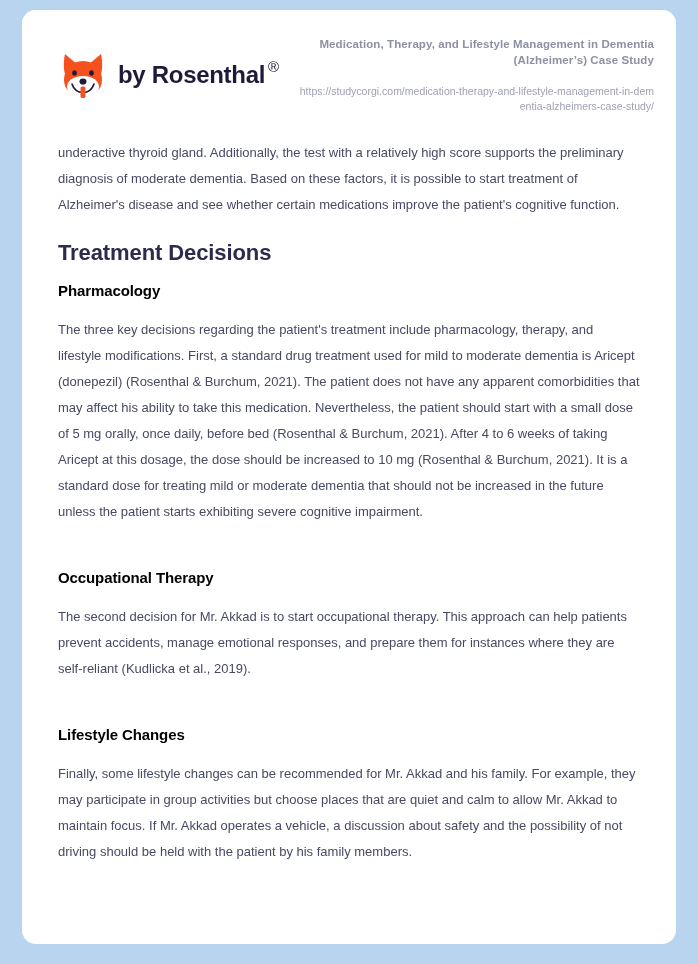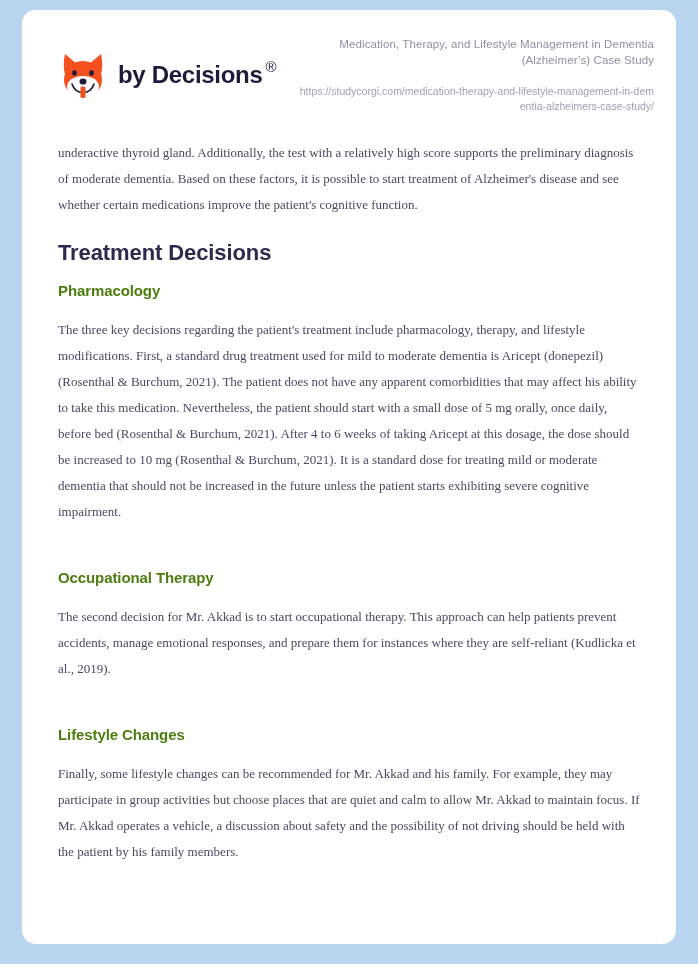--- a/index.html
+++ b/index.html
@@ -68,21 +68,21 @@
   }
 
   .header-meta {
     flex: 1 1 auto;
     text-align: right;
     padding-left: 18px;
   }
 
   .doc-title {
     font-size: 11.5px;
-    font-weight: normal;
+    font-weight: bold;
     color: #8e90a4;
     line-height: 1.4;
     letter-spacing: 0.1px;
   }
 
   .doc-url {
     margin-top: 16px;
     font-size: 10.5px;
     color: #9fa1b3;
     line-height: 1.45;
@@ -93,37 +93,36 @@
   .doc-body {
     padding: 0 36px;
   }
 
   .para {
     font-size: 13px;
     line-height: 2.0;
     color: #474a63;
     margin: 0 0 22px 0;
     text-align: left;
-    font-family: Liberation Serif, serif;
   }
 
   .para.tight { margin-bottom: 8px; }
 
   h2.section-heading {
     font-size: 22px;
     font-weight: bold;
     color: #2c2a4d;
     margin: 22px 0 16px 0;
     letter-spacing: -0.1px;
   }
 
   h3.sub-heading {
     font-size: 15px;
     font-weight: bold;
-    color: #4d7c0f;
+    color: #000000;
     margin: 0 0 18px 0;
     letter-spacing: -0.1px;
   }
 
   h3.sub-heading.spaced { margin-top: 44px; }
 </style>
 </head>
 <body>
 
 <div class="page-card">
@@ -146,21 +145,21 @@
         <ellipse cx="67" cy="46" rx="4.6" ry="5.6" fill="#1e1b3a"></ellipse>
 
         <ellipse cx="50" cy="63" rx="7" ry="6.2" fill="#1e1b3a"></ellipse>
 
         <path d="M28 68 C32 80 40 85 50 85 C60 85 68 80 72 68" stroke="#1e1b3a" stroke-width="3.4" fill="none" stroke-linecap="round"></path>
 
         <path d="M45 76 C45 72 55 72 55 76 L55 93 C55 97 45 97 45 93 Z" fill="#f4511e"></path>
       </svg>
 
       <div class="wordmark">
-        <span>by Decisions</span>
+        <span>by Rosenthal</span>
         <span class="wordmark-reg">®</span>
       </div>
     </div>
 
     <div class="header-meta">
       <div class="doc-title">Medication, Therapy, and Lifestyle Management in Dementia (Alzheimer’s) Case Study</div>
       <div class="doc-url">https://studycorgi.com/medication-therapy-and-lifestyle-management-in-dementia-alzheimers-case-study/</div>
     </div>
   </div>
 

